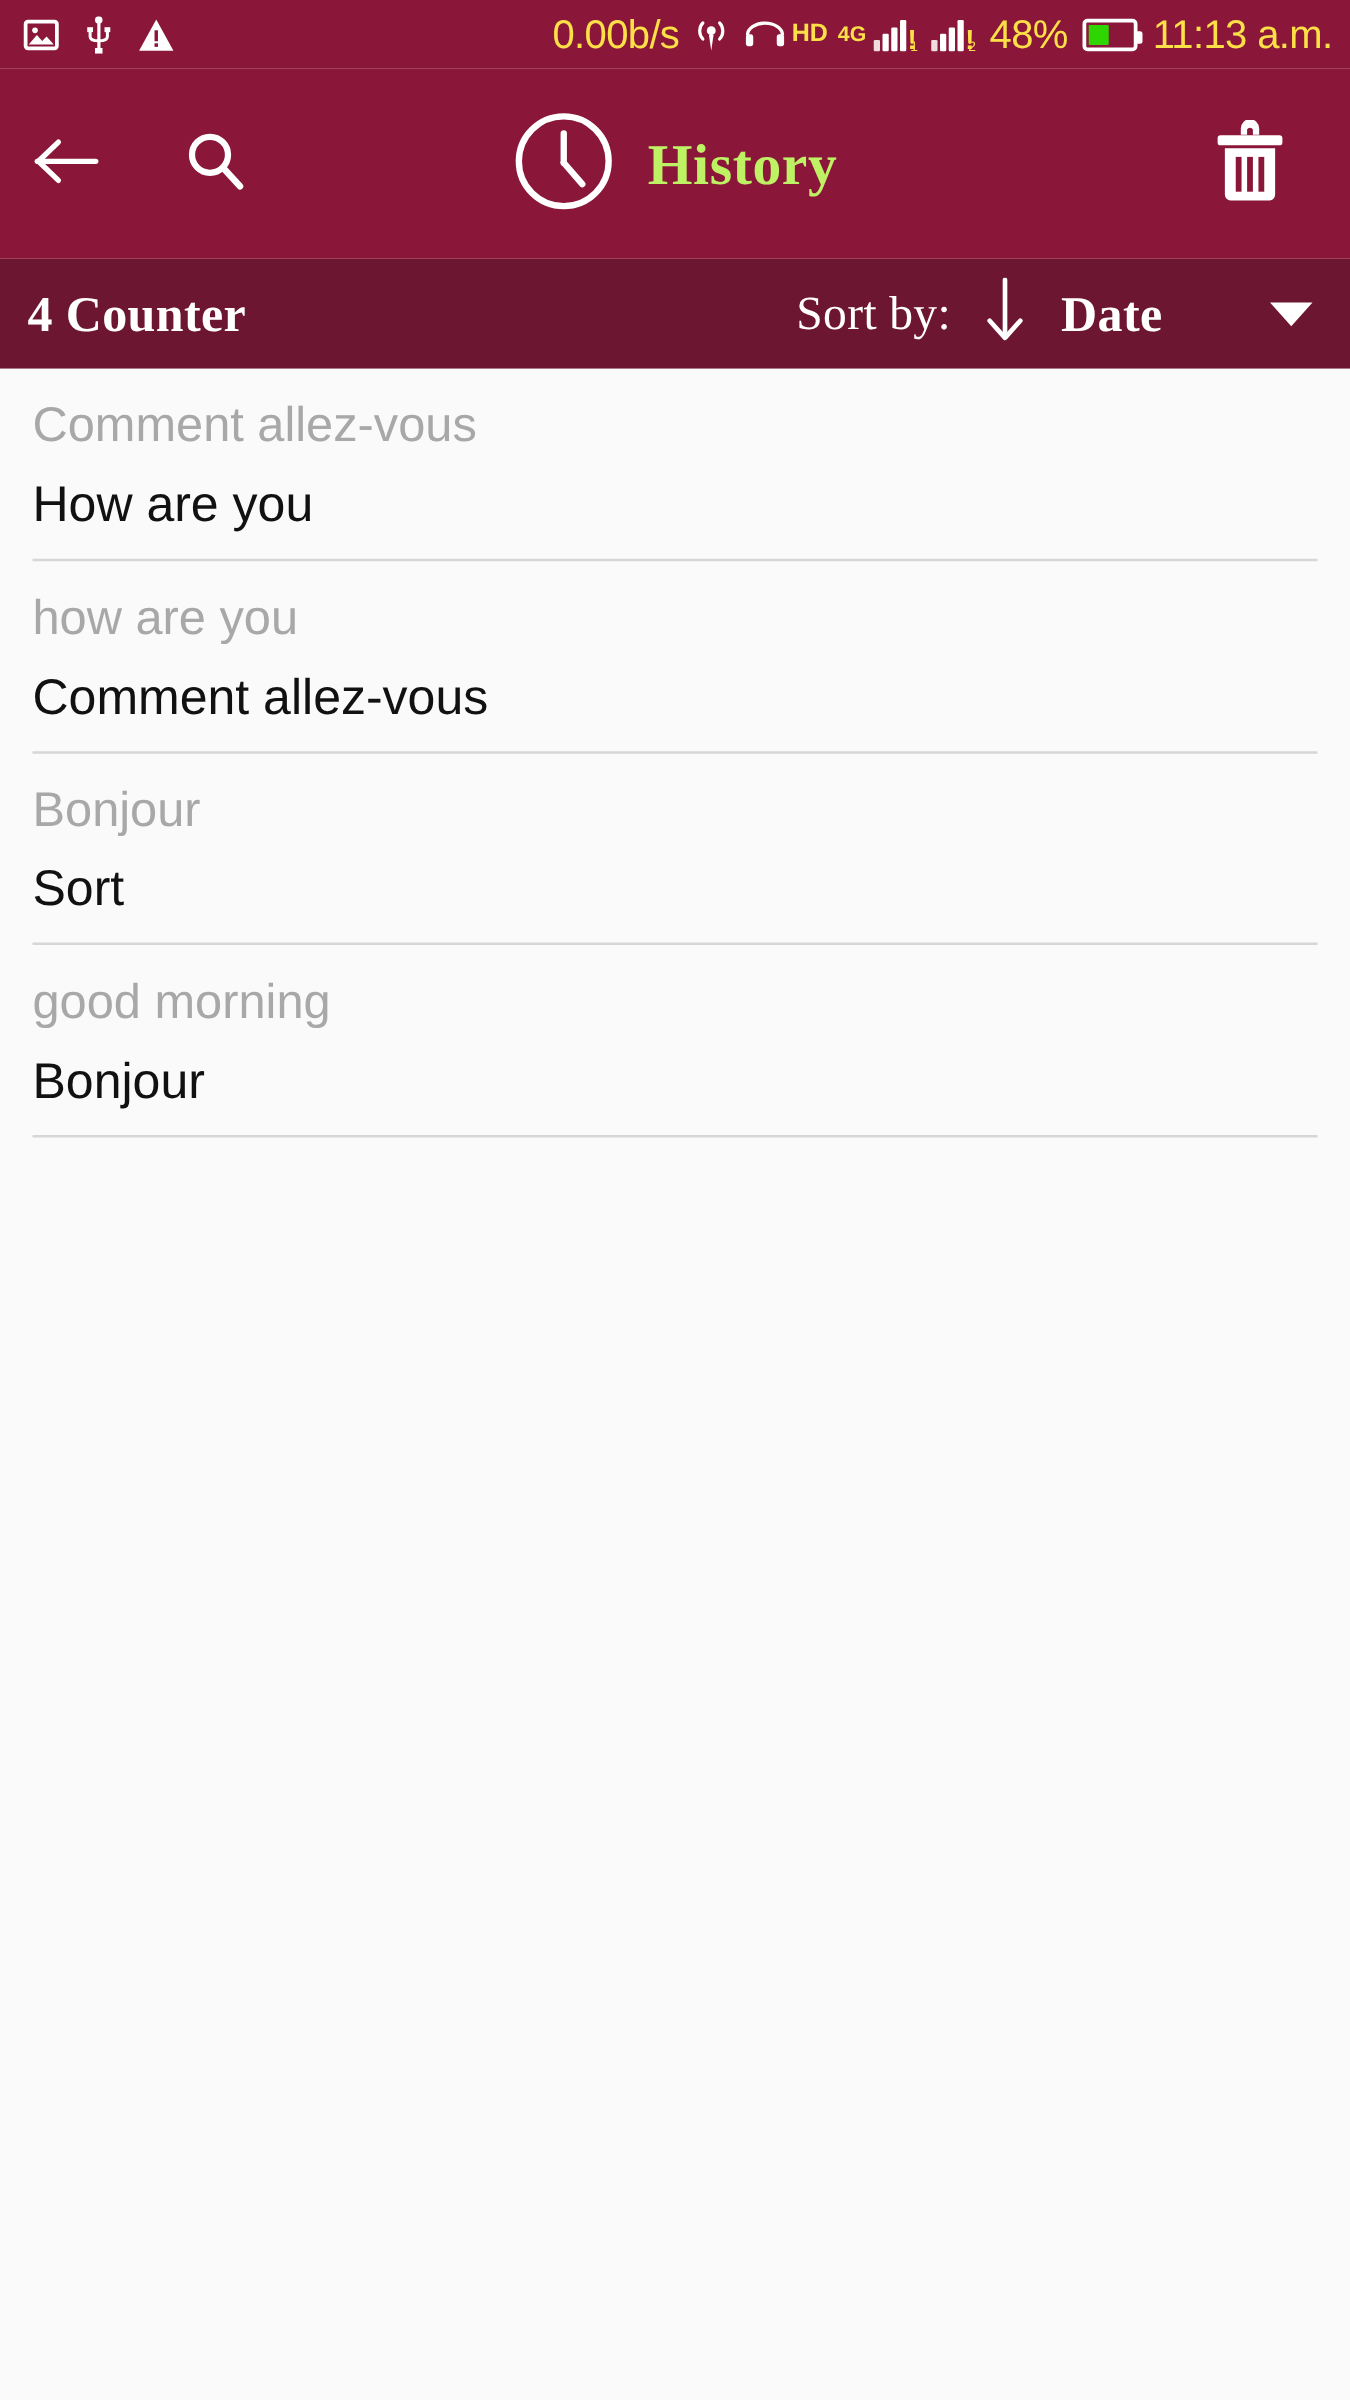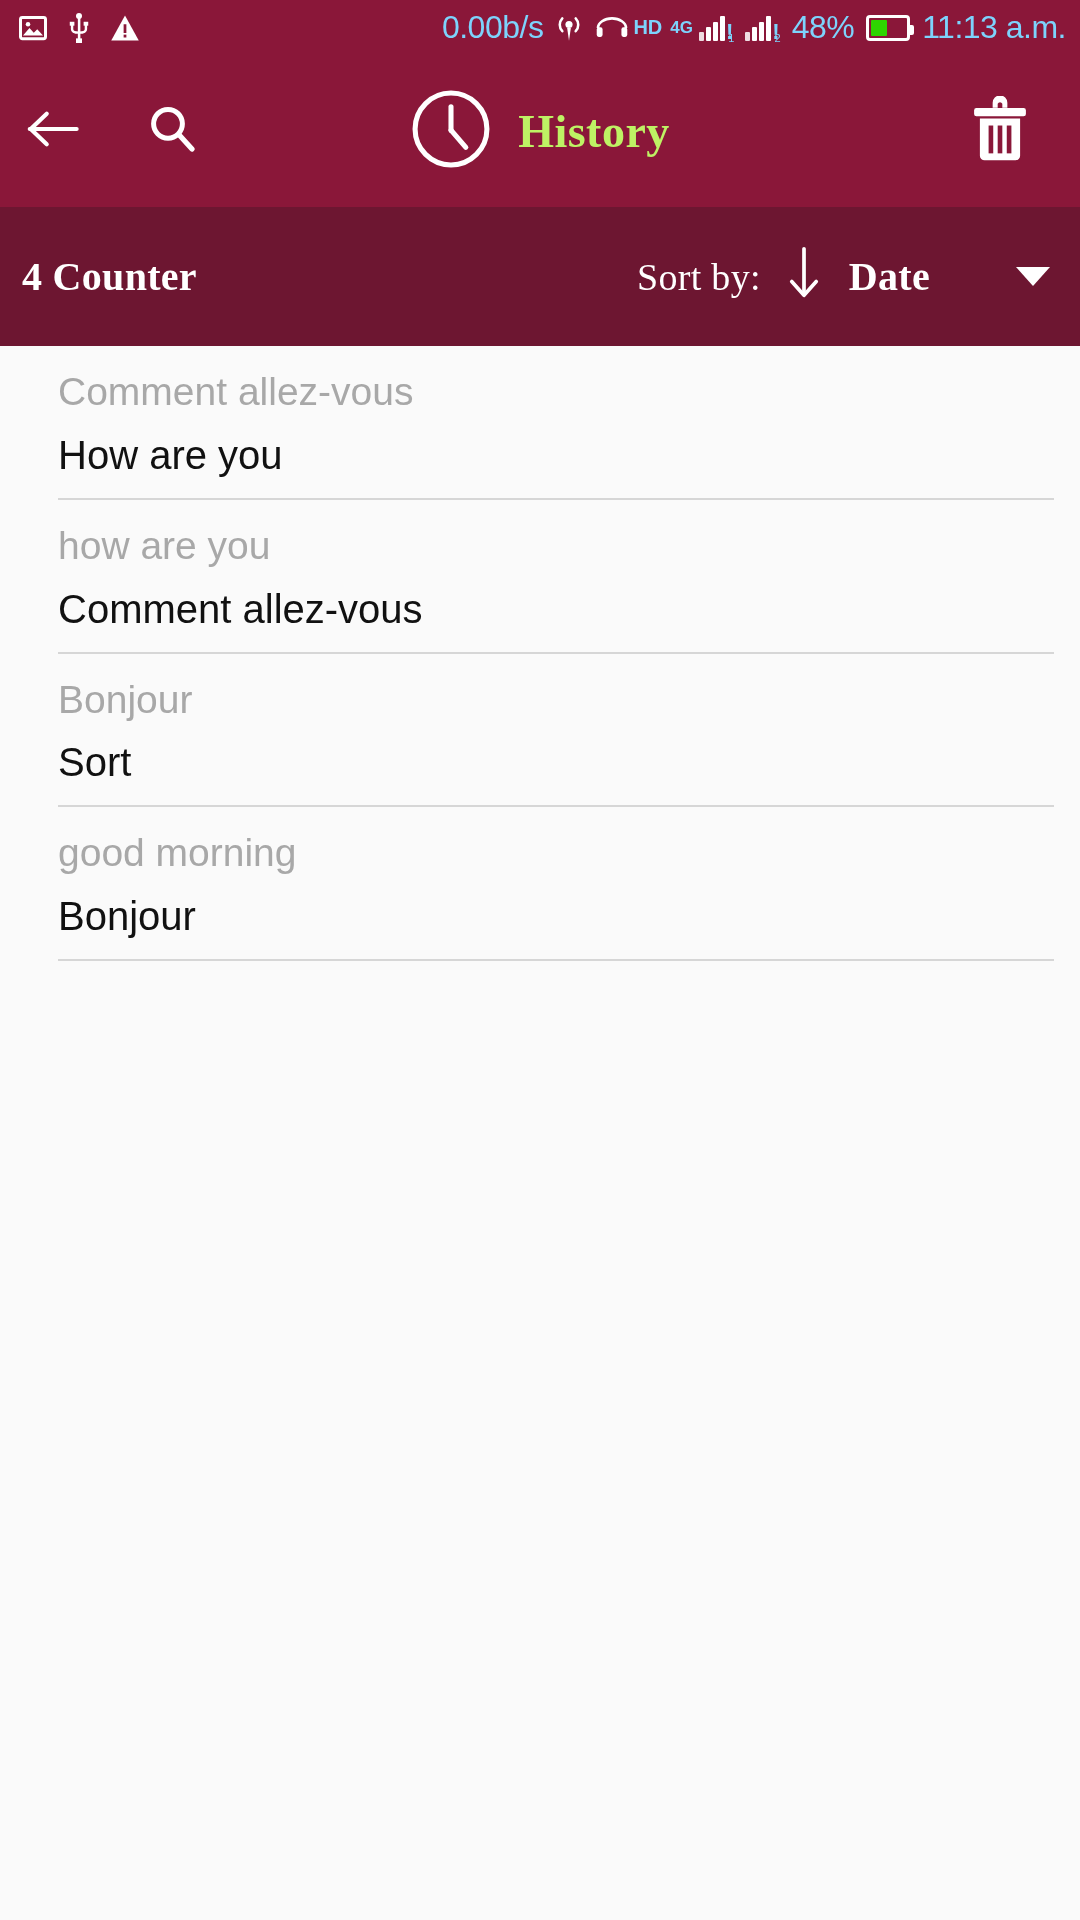--- a/index.html
+++ b/index.html
@@ -11,21 +11,21 @@
   }
 
   
   .statusbar{
     position:relative;
     height:55px;
     background:#8A1739;
     display:flex;
     align-items:center;
     padding:0 14px 0 18px;
-    color:#7dd3fc;
+    color:#fde047;
   }
   .sb-left{ display:flex; align-items:center; gap:18px; }
   .sb-right{ margin-left:auto; display:flex; align-items:center; gap:12px; }
   .sb-icon{ display:flex; align-items:center; justify-content:center; }
   .sb-text{
     font-size:32px; letter-spacing:-0.5px; white-space:nowrap;
     font-family:"Liberation Sans", sans-serif;
   }
   .sb-small{ font-size:20px; font-weight:bold; }
   .sb-tiny{ font-size:17px;font-weight:bold; }
@@ -69,21 +69,21 @@
     pointer-events:none;
   }
   .ab-title{
     font-family:"Liberation Serif", serif;
     font-size:46px; font-weight:bold; color:#bef264; letter-spacing:.5px;
   }
   .ab-trash{ margin-left:auto; margin-right:34px; }
 
   
   .sortbar{
-    height:139px; background:#6D1631;
+    height:88px; background:#6D1631;
     display:flex; align-items:center; color:#fff;
     padding:0 30px 0 22px;
   }
   .counter{
     font-family:"Liberation Serif", serif;
     font-size:40px; font-weight:bold; letter-spacing:.3px;
   }
   .sort-right{ margin-left:auto; display:flex; align-items:center; }
   .sort-label{
     font-family:"Liberation Serif", serif;
@@ -96,21 +96,21 @@
   }
   .sort-caret{
     margin-left:86px;
     width:0; height:0;
     border-left:17px solid transparent;
     border-right:17px solid transparent;
     border-top:19px solid #fff;
   }
 
   
-  .list{ background:#FAFAFA;padding-left:32px; }
+  .list{ background:#FAFAFA; }
   .row{ padding:22px 26px 0 26px; }
   .row .src{
     font-size:39px; color:#A8A8A8; line-height:1.25;
     font-family:"Liberation Sans", sans-serif;
     white-space:nowrap; overflow:hidden; text-overflow:ellipsis;
   }
   .row .dst{
     font-size:40px; color:#111; line-height:1.25; margin-top:13px;
     font-family:"Liberation Sans", sans-serif;
     white-space:nowrap; overflow:hidden; text-overflow:ellipsis;

